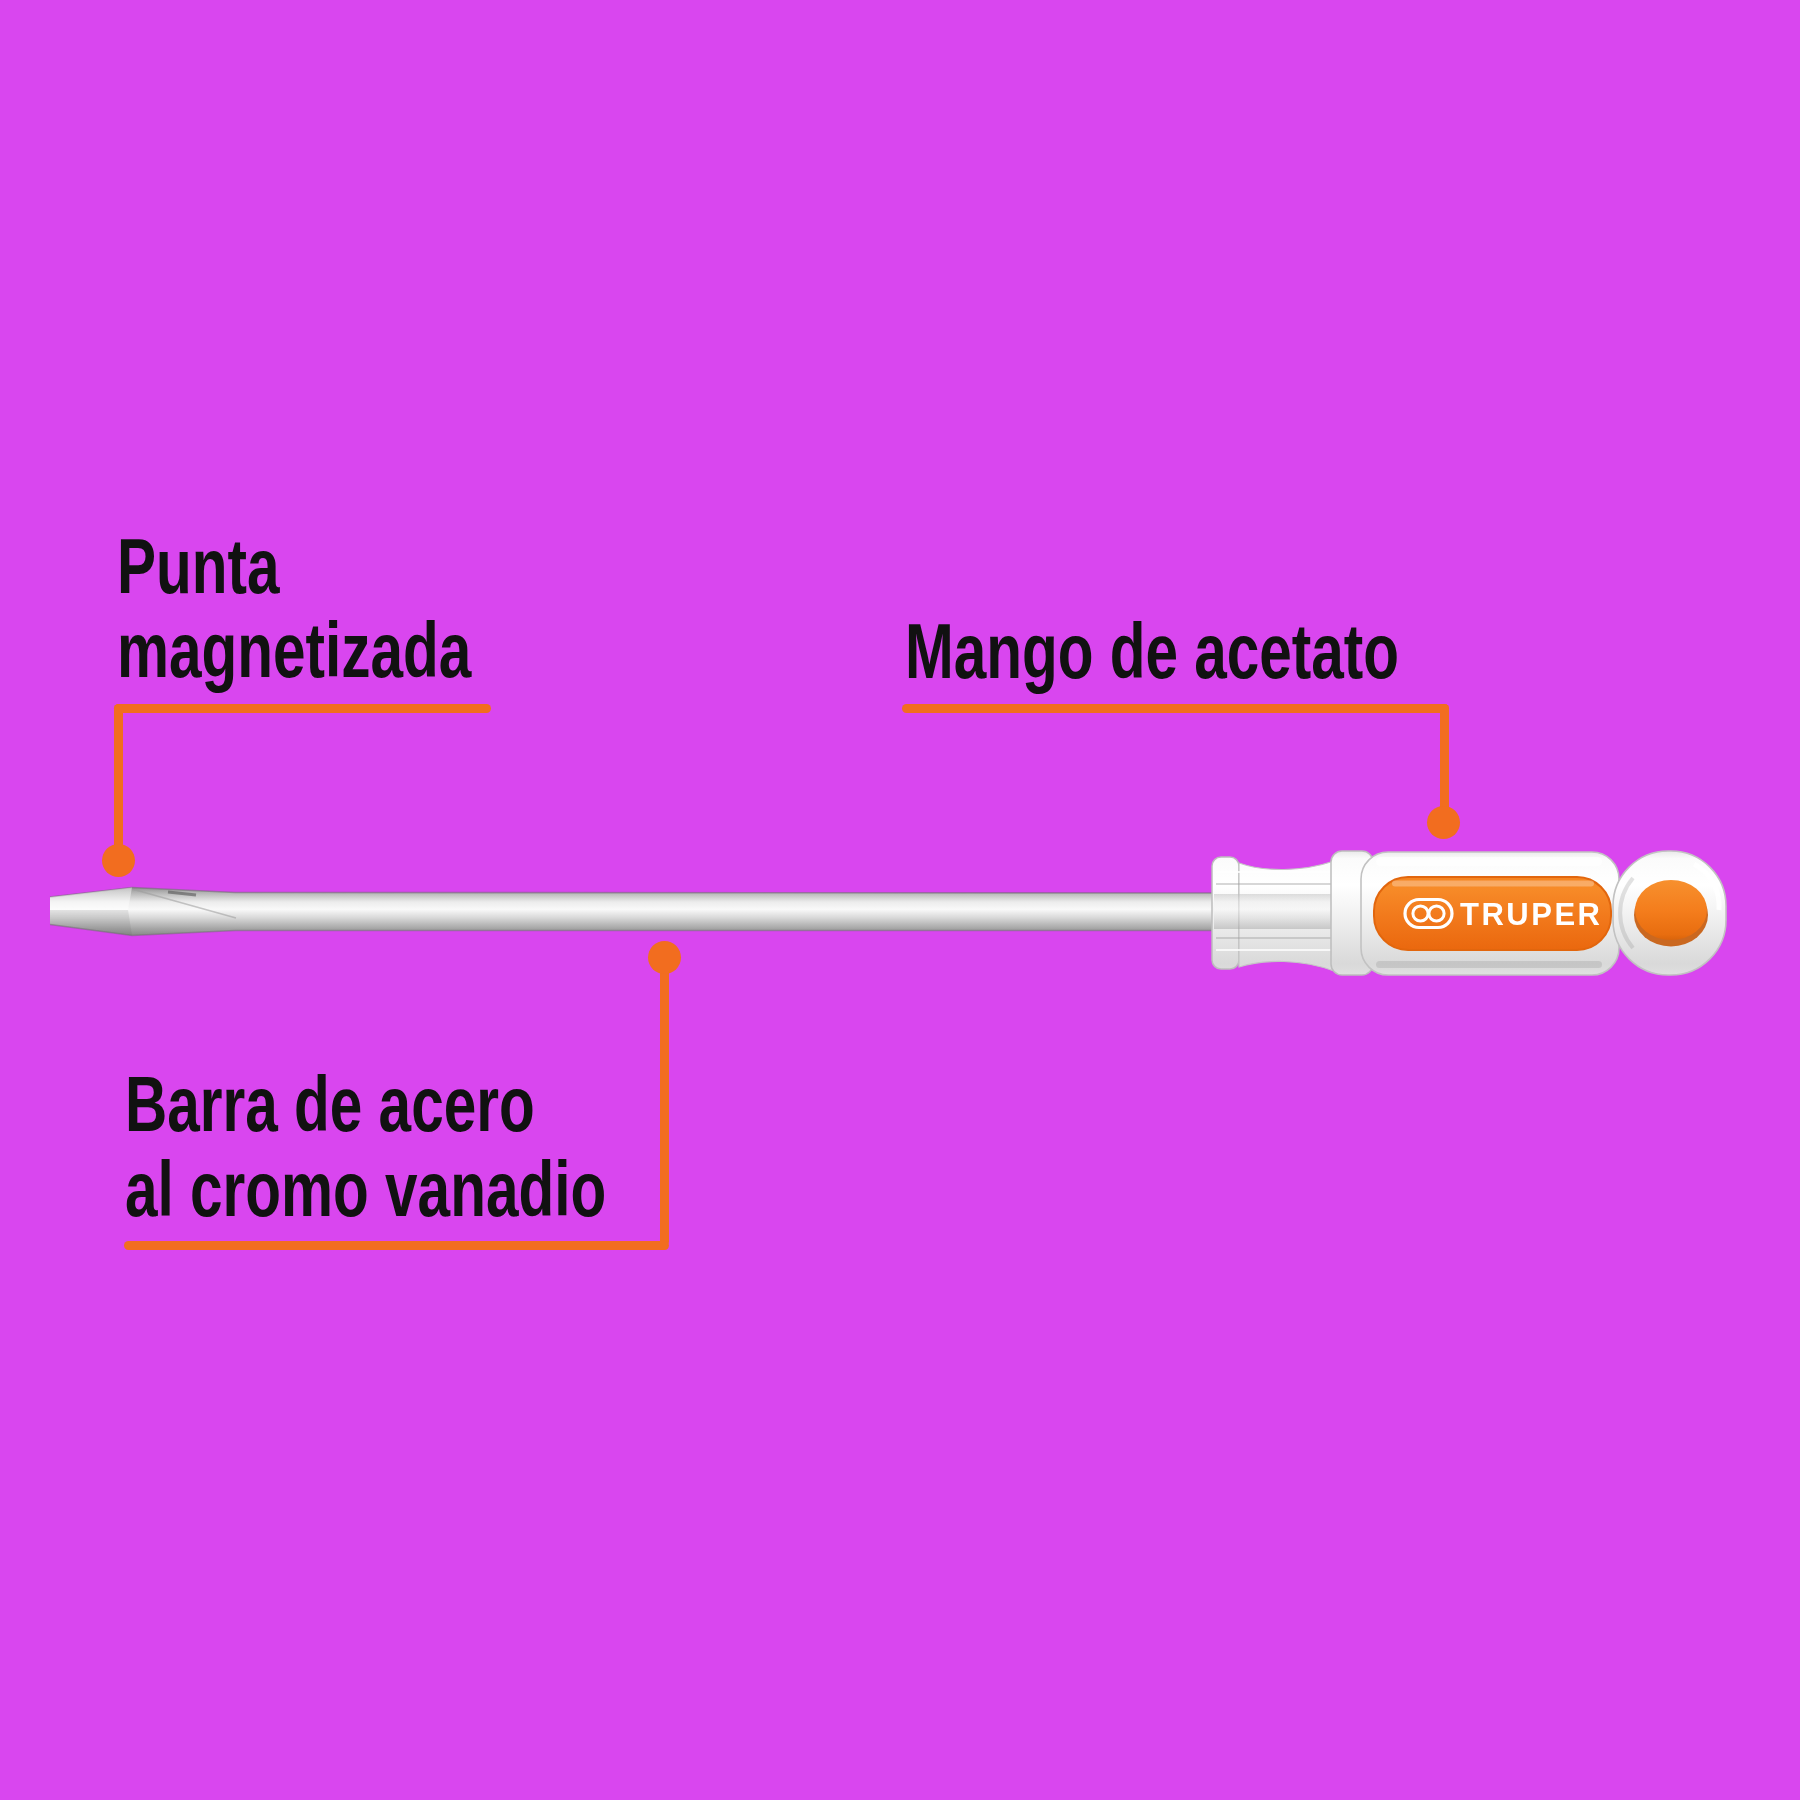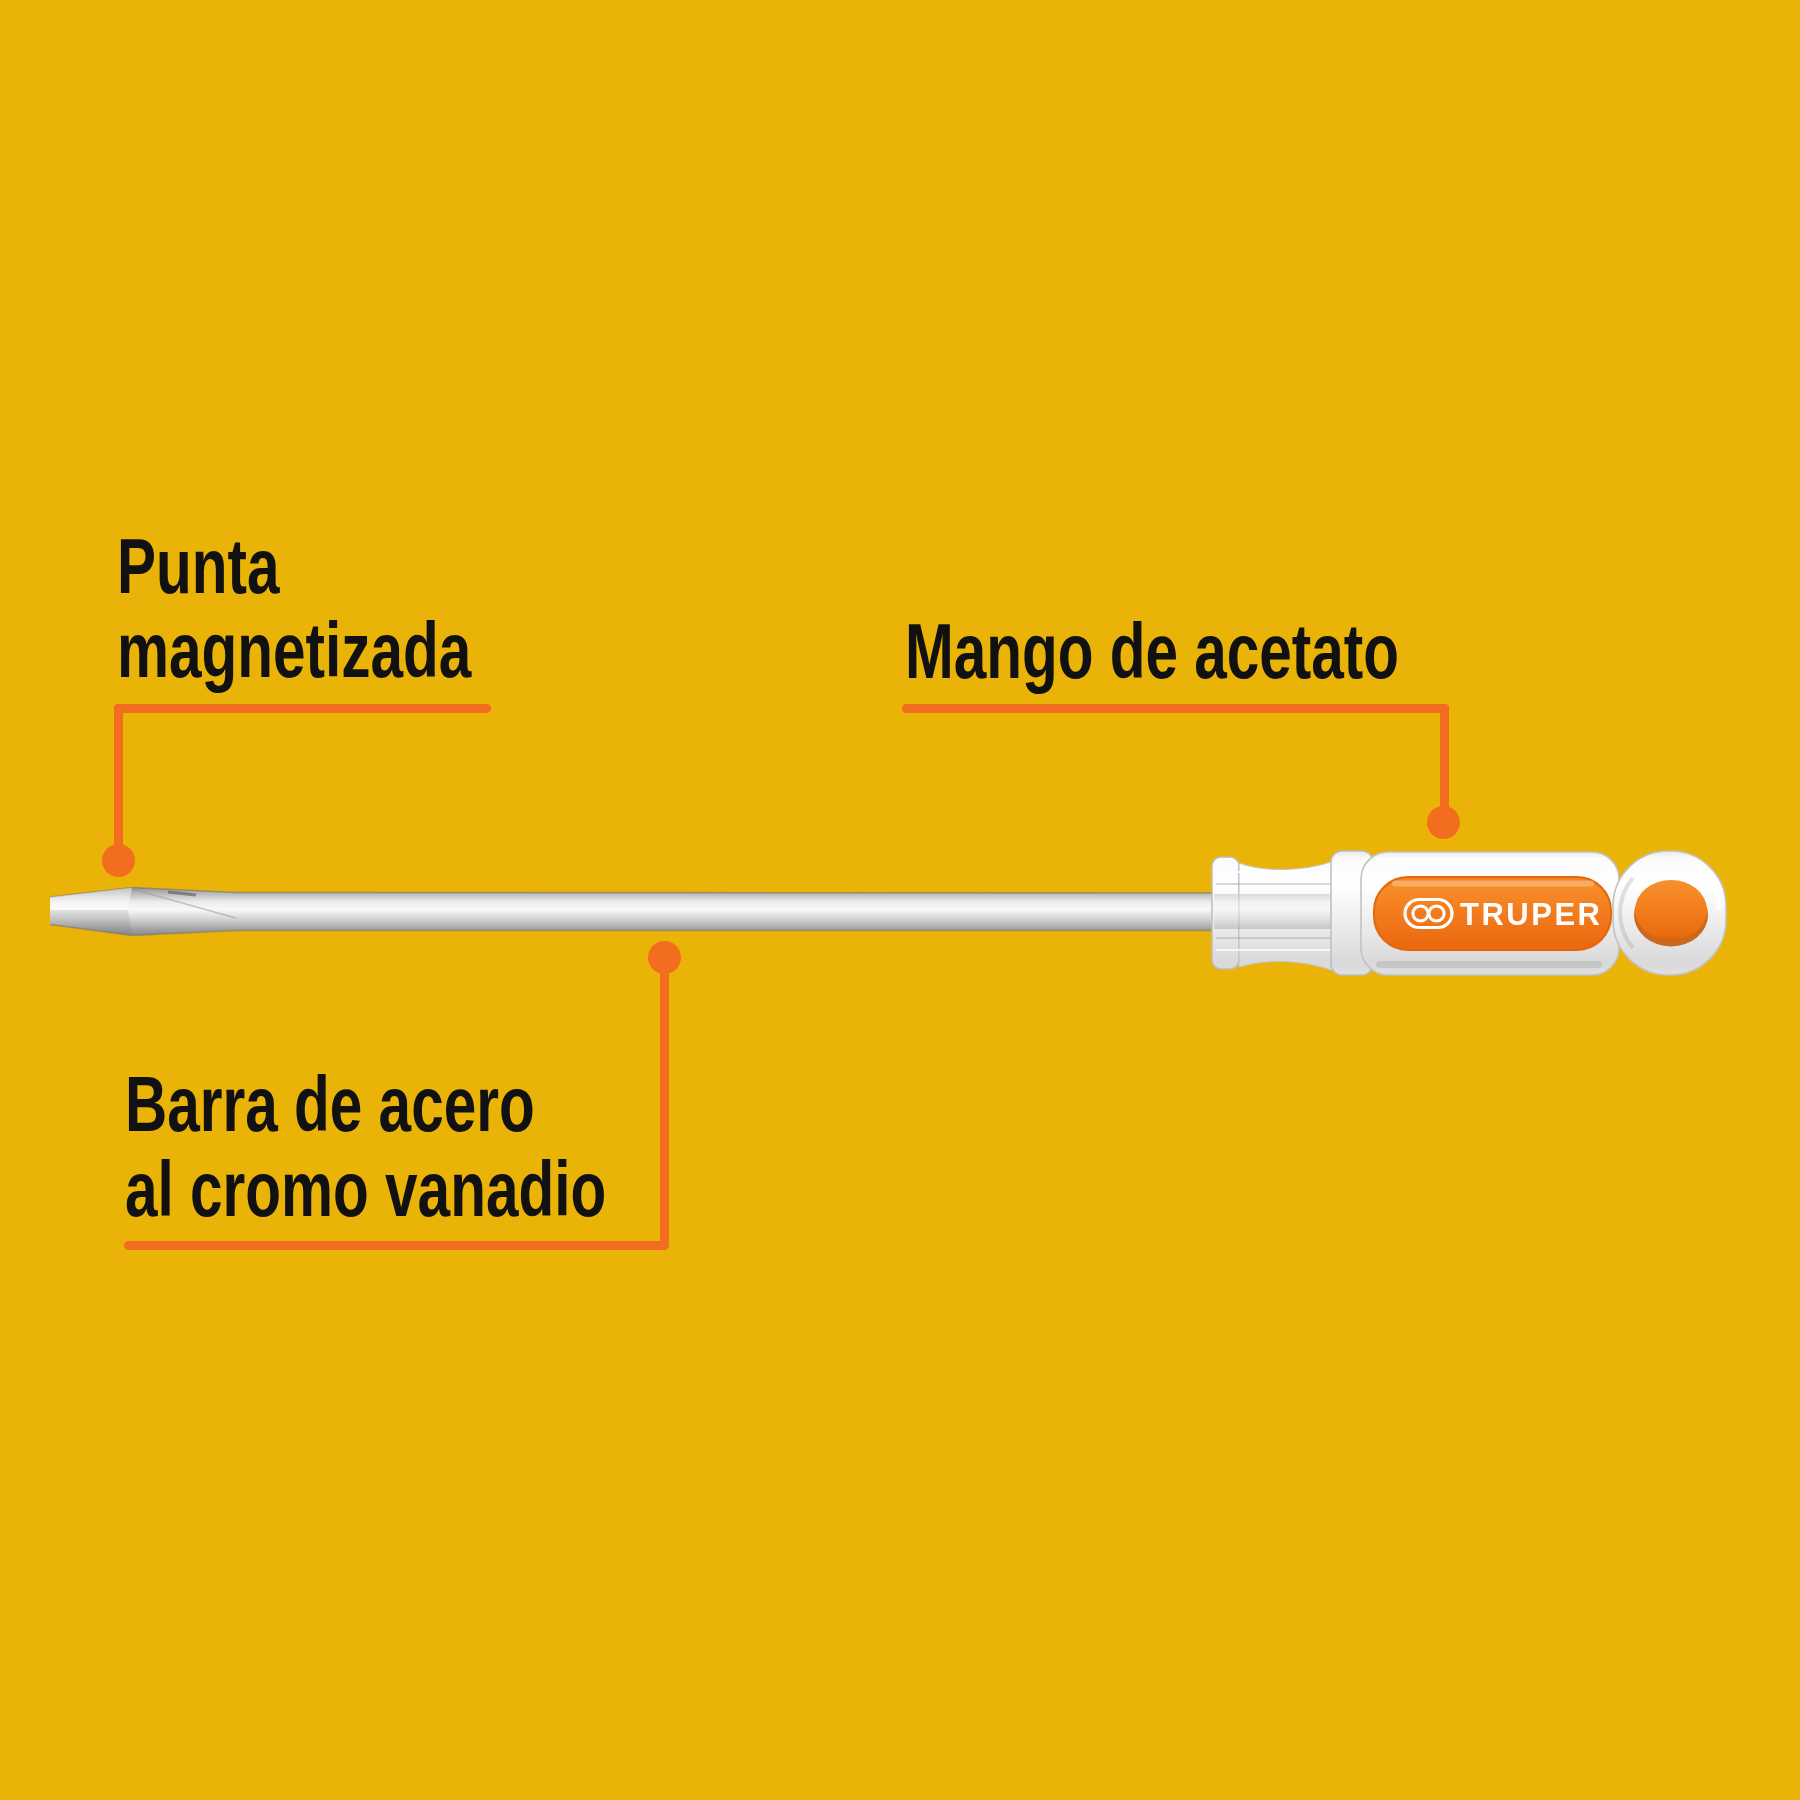--- a/index.html
+++ b/index.html
@@ -1,17 +1,17 @@
 <!DOCTYPE html>
 <html style="--accent: #f26d1f; --label-orange: #f5831f; --text: #111111;"><head>
 <meta charset="utf-8">
 <style>
   html,body{margin:0;padding:0;background:#ffffff;}
   #canvas{
-    position:relative;width:1800px;height:1800px;background:#eab308;overflow:hidden;
+    position:relative;width:1800px;height:1800px;background:#d946ef;overflow:hidden;
     font-family:"Liberation Sans",sans-serif;
   }
   
   .callout-label{
     position:absolute;color:var(--text,#111);font-weight:700;
     font-size:78px;line-height:84px;letter-spacing:0;
     transform:scaleX(.75);transform-origin:left top;white-space:nowrap;
   }
   #punta-label{left:117px;top:524px;}
   #mango-label{left:905px;top:609px;}

